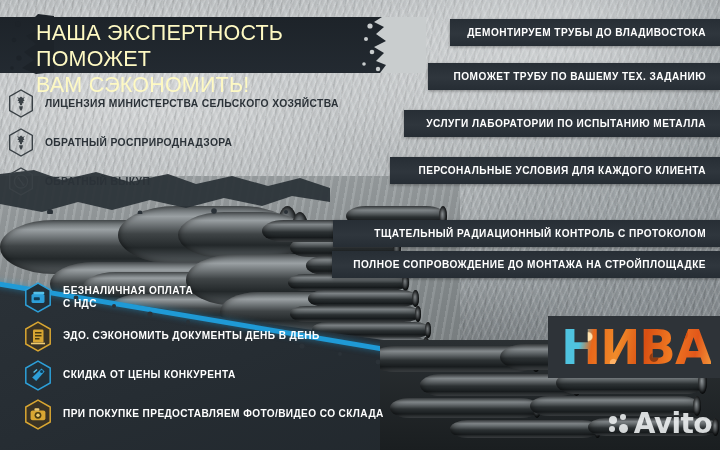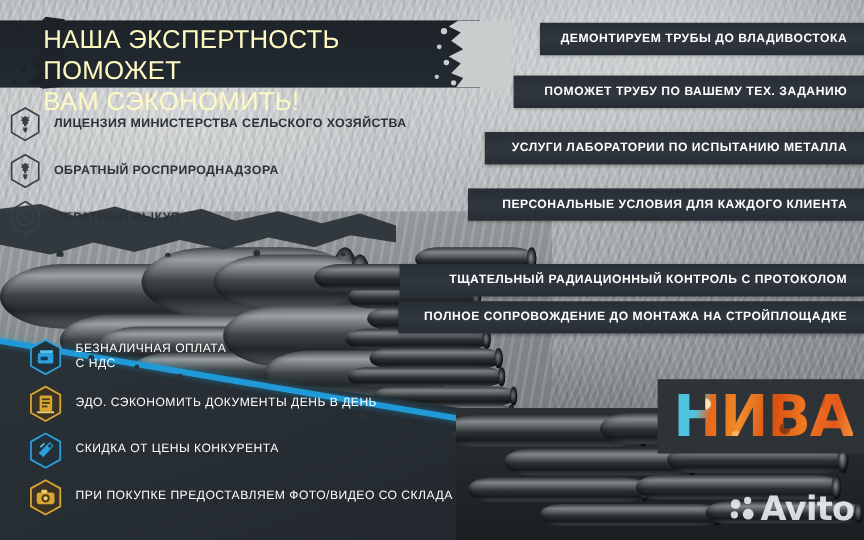--- a/index.html
+++ b/index.html
@@ -107,21 +107,21 @@
     box-shadow:0 0 6px rgba(31,154,214,.55);
   }
   .cyanline2{
     position:absolute;left:0px;top:446px;width:250px;height:3px;
     background:#1f9ad6;transform:rotate(-5deg);transform-origin:0 0;opacity:0;
   }
 
   .ben-list{position:absolute;left:24px;bottom:12px;z-index:8;}
   .ben-row{display:flex;align-items:center;min-height:28px;margin-bottom:8px;}
   .ben-row .txt{
-    color:#fff;font-weight:normal;font-size:10.1px;letter-spacing:.4px;
+    color:#fff;font-weight:bold;font-size:10.1px;letter-spacing:.4px;
     line-height:12.5px;white-space:nowrap;
   }
   .hexc{width:28px;height:31px;flex:0 0 28px;margin-right:11px;position:relative;}
 
   
   .logo-plate{
     position:absolute;left:548px;top:316px;width:176px;height:62px;
     background:#2e3338;display:flex;align-items:center;justify-content:center;
   }
   .logo-word{

